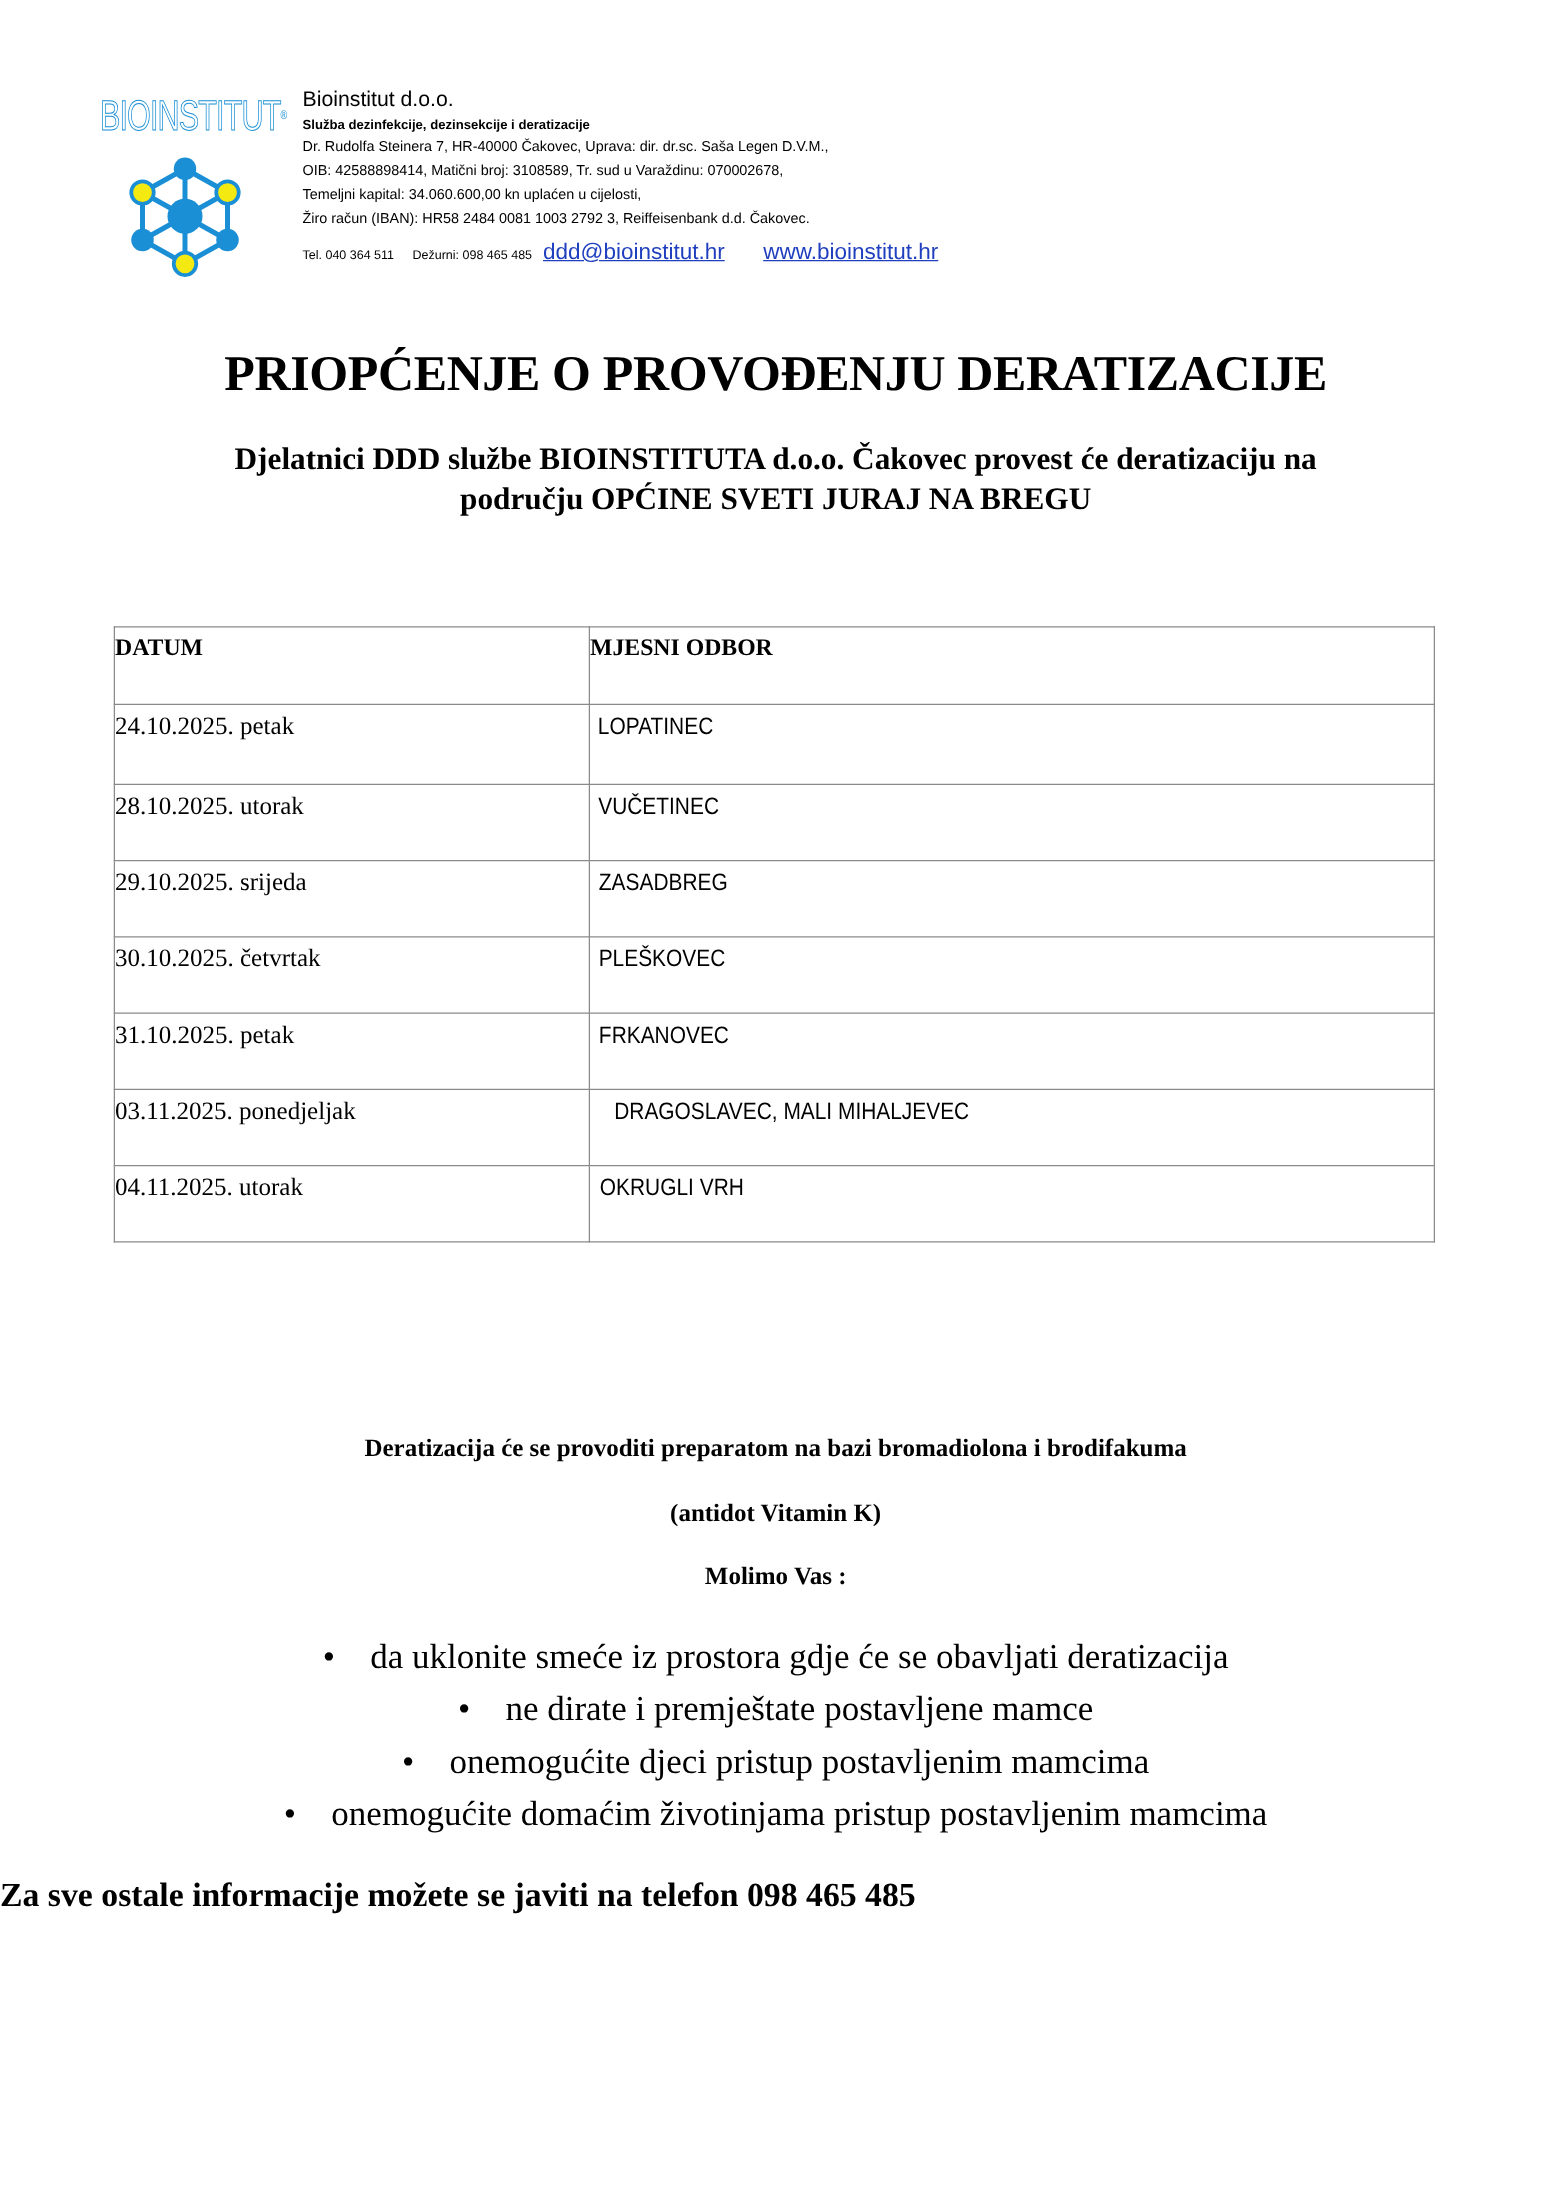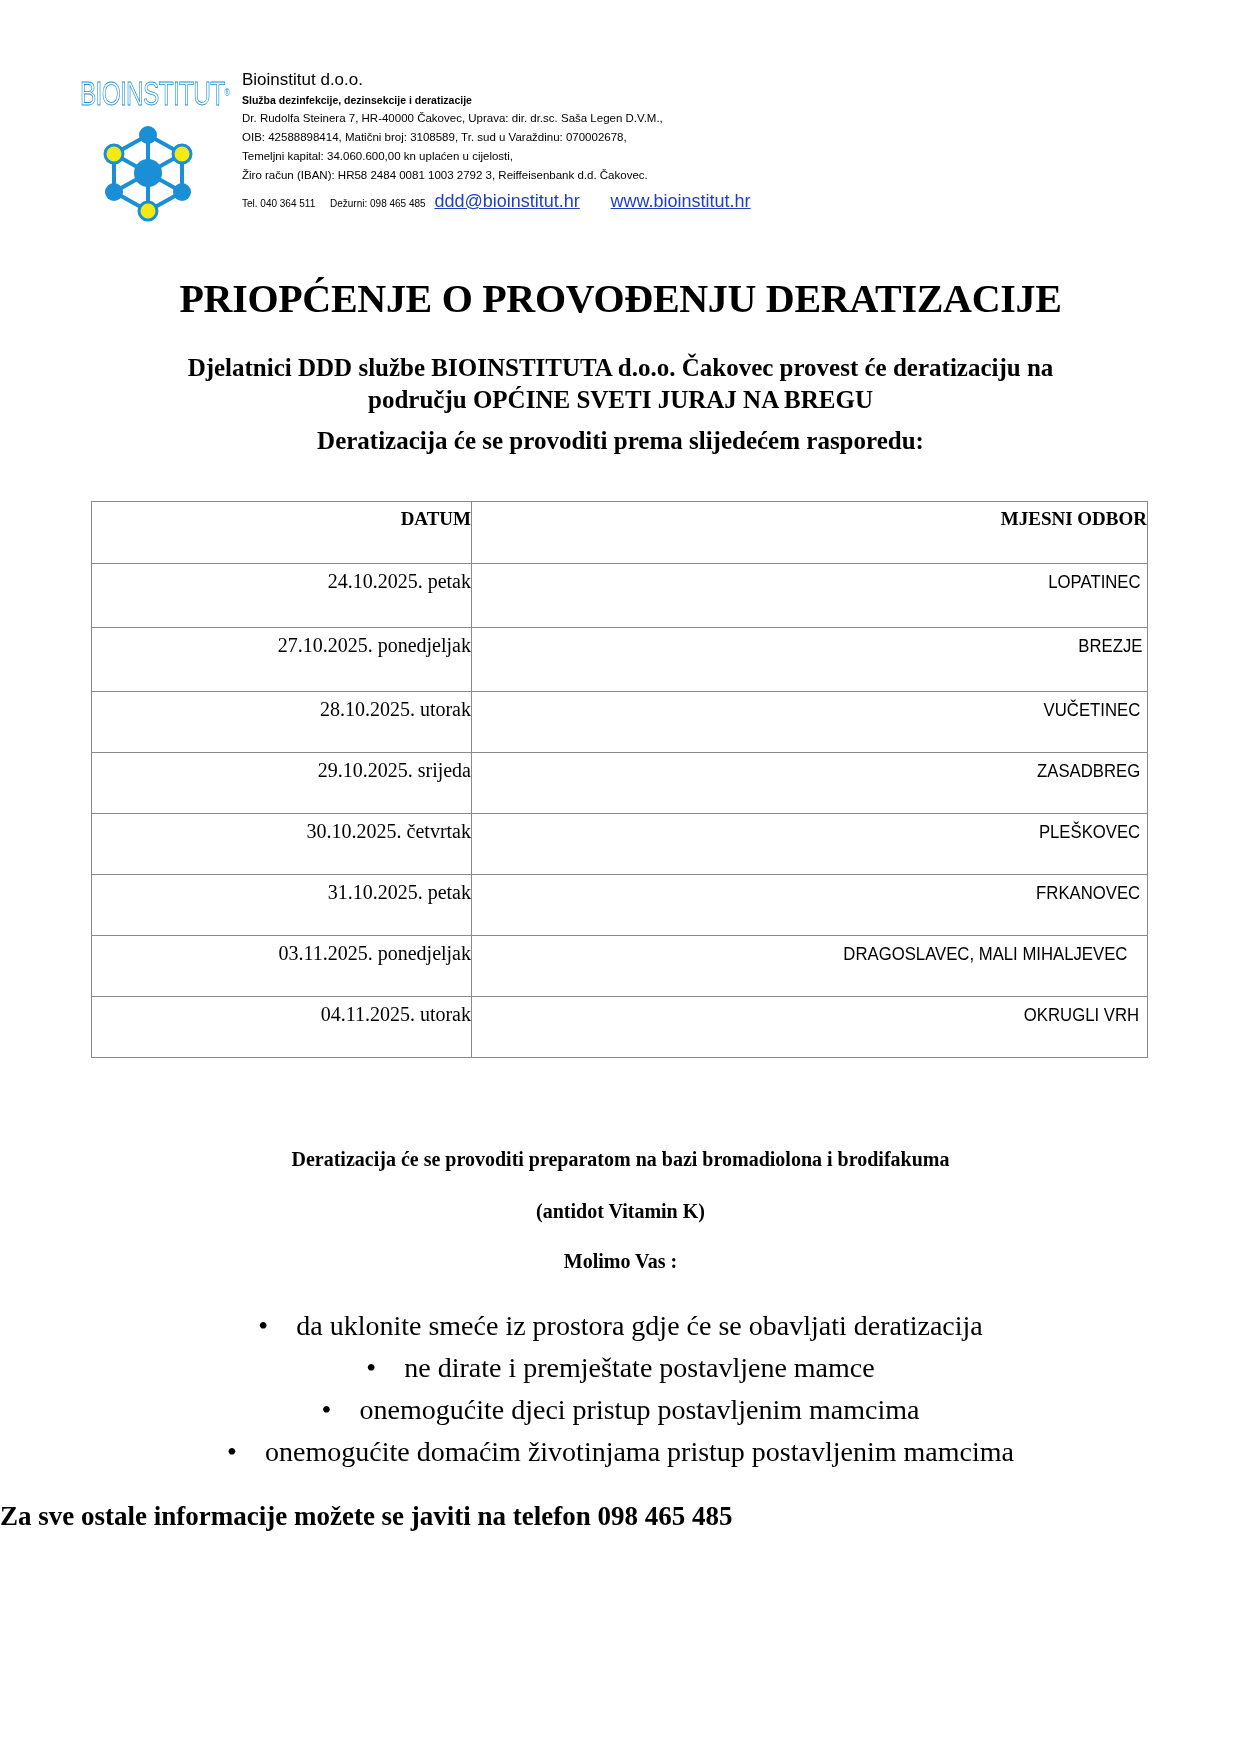--- a/index.html
+++ b/index.html
@@ -23,21 +23,21 @@
     .company .contact .sp { display: inline-block; width: 6px; }
     .company .contact .sp2 { display: inline-block; width: 28px; }
 
     
     .serif { font-family: "Liberation Serif", serif; }
     .title { position: absolute; left: 0; width: 1241px; top: 275px; text-align: center; font-weight: bold; font-size: 40px; letter-spacing: -0.3px; }
     .intro { position: absolute; left: 60px; width: 1121px; top: 352px; text-align: center; font-weight: bold; font-size: 25px; line-height: 32px; }
     .intro2 { position: absolute; left: 0; width: 1241px; top: 427px; text-align: center; font-weight: bold; font-size: 25px; }
 
     table.sched { position: absolute; left: 91px; top: 501px; width: 1057px; border-collapse: collapse; }
-    table.sched td, table.sched th { border: 1.5px solid #8a8a8a; text-align: right; vertical-align: top; padding: 6px 0 0 0; font-family: "Liberation Serif", serif; }
+    table.sched td, table.sched th { border: 1.5px solid #8a8a8a; text-align: left; vertical-align: top; padding: 6px 0 0 0; font-family: "Liberation Serif", serif; }
     table.sched th { font-weight: bold; font-size: 19px; height: 55px; }
     table.sched td { font-size: 20px; }
     table.sched col.c1 { width: 380px; }
     table.sched tr.r td { height: 54px; }
     table.sched tr.tall td { height: 57px; }
     .place { font-family: "Liberation Sans", sans-serif; font-size: 19px; transform: scaleX(0.88); display: inline-block; }
 
     .note { position: absolute; left: 0; width: 1241px; text-align: center; font-weight: bold; font-size: 20px; }
     .bullets { position: absolute; left: 0; width: 1241px; top: 1305px; }
     .bullets .b { text-align: center; font-weight: normal; font-size: 28px; line-height: 42px; }
@@ -90,39 +90,34 @@
       <a>www.bioinstitut.hr</a>
     </div>
   </div>
 
   <div class="title serif">PRIOPĆENJE O PROVOĐENJU DERATIZACIJE</div>
 
   <div class="intro serif">
     <div>Djelatnici DDD službe BIOINSTITUTA d.o.o. Čakovec provest će deratizaciju na</div>
     <div>području OPĆINE SVETI JURAJ NA BREGU</div>
   </div>
-  <div class="intro2 serif">Deratizacija će se provoditi prema slijedećem rasporedu:</div>
 
   <table class="sched">
     <colgroup>
         <col class="c1">
         <col>
       </colgroup>
     <tbody>
         <tr>
       <th>DATUM</th>
       <th>MJESNI ODBOR</th>
     </tr>
     <tr class="tall">
       <td>24.10.2025. petak</td>
       <td><span class="place">LOPATINEC</span></td>
-    </tr>
-    <tr class="tall">
-      <td>27.10.2025. ponedjeljak</td>
-      <td><span class="place">BREZJE</span></td>
     </tr>
     <tr class="r">
       <td>28.10.2025. utorak</td>
       <td><span class="place">VUČETINEC</span></td>
     </tr>
     <tr class="r">
       <td>29.10.2025. srijeda</td>
       <td><span class="place">ZASADBREG</span></td>
     </tr>
     <tr class="r">

